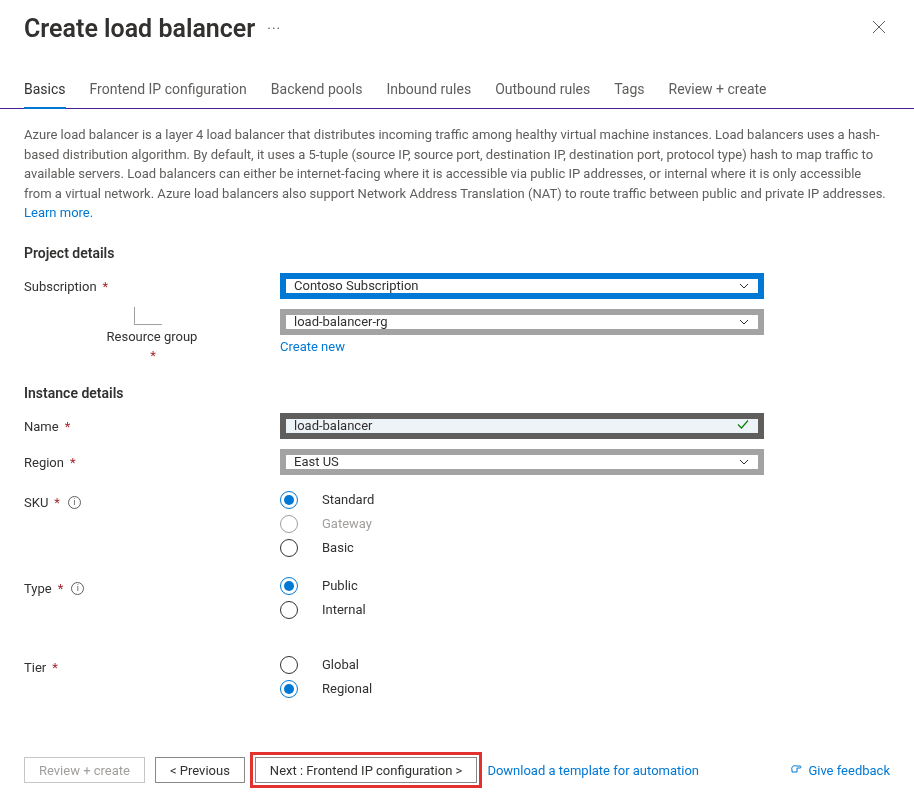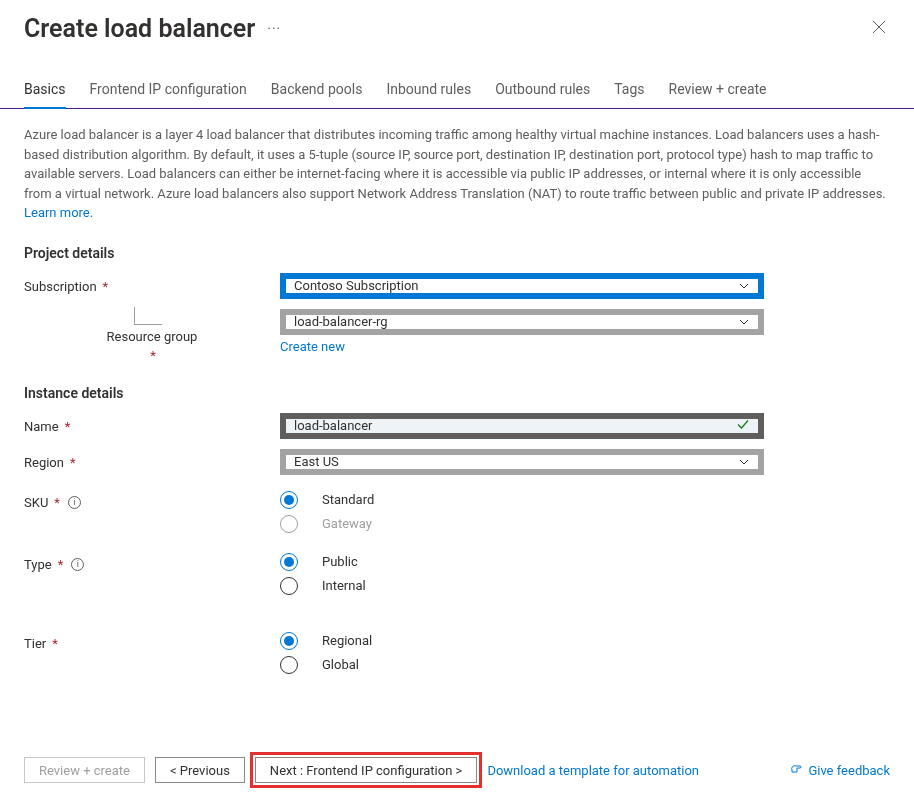--- a/index.html
+++ b/index.html
@@ -333,20 +333,24 @@
         <div class="radio-item">
           <span class="radio-circle checked">
               <span class="radio-dot"></span>
             </span>
           <span class="radio-label">Standard</span>
         </div>
         <div class="radio-item disabled">
           <span class="radio-circle"></span>
           <span class="radio-label">Gateway</span>
         </div>
+        <div class="radio-item">
+          <span class="radio-circle"></span>
+          <span class="radio-label">Basic</span>
+        </div>
       </div>
     </div>
   </div>
 
   <div class="form-row" style="margin-top:18px;">
     <div class="label-col">
       <span>Type</span>
         <span class="req">*</span>
       <span class="info-icon">i</span>
     </div>
@@ -367,28 +371,28 @@
   </div>
 
   <div class="form-row" style="margin-top:35px;">
     <div class="label-col">
       <span>Tier</span>
         <span class="req">*</span>
     </div>
     <div class="input-col">
       <div class="radio-group">
         <div class="radio-item">
+          <span class="radio-circle"></span>
+          <span class="radio-label">Global</span>
+        </div>
+        <div class="radio-item">
           <span class="radio-circle checked">
               <span class="radio-dot"></span>
             </span>
           <span class="radio-label">Regional</span>
-        </div>
-        <div class="radio-item">
-          <span class="radio-circle"></span>
-          <span class="radio-label">Global</span>
         </div>
       </div>
     </div>
   </div>
 
 </div>
 
 <div class="footer">
   <button class="btn disabled">Review + create</button>
   <button class="btn">&lt; Previous</button>

